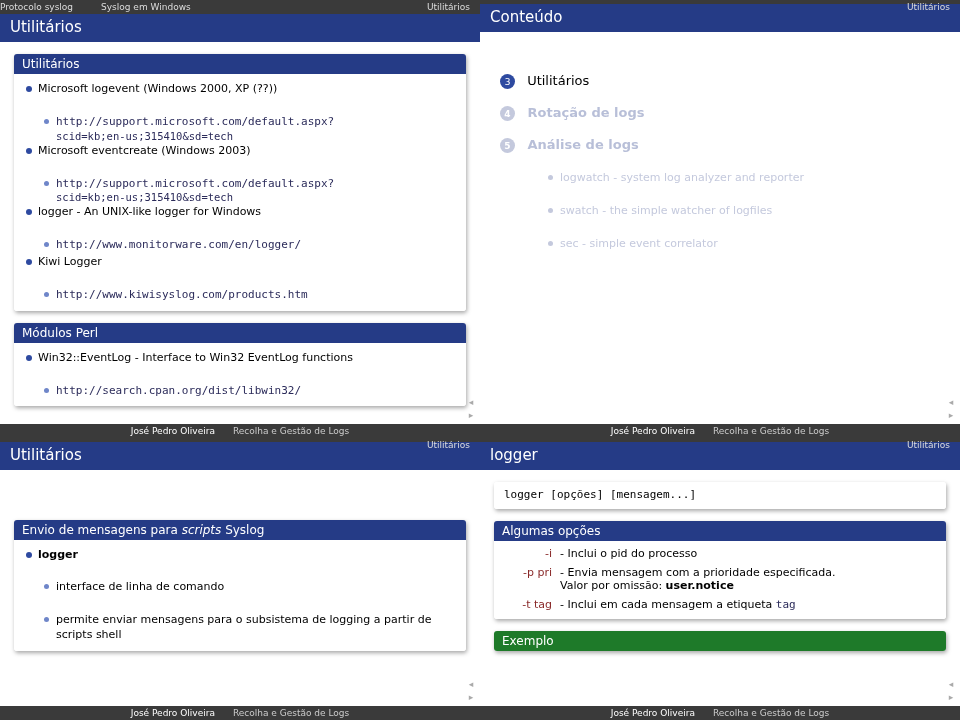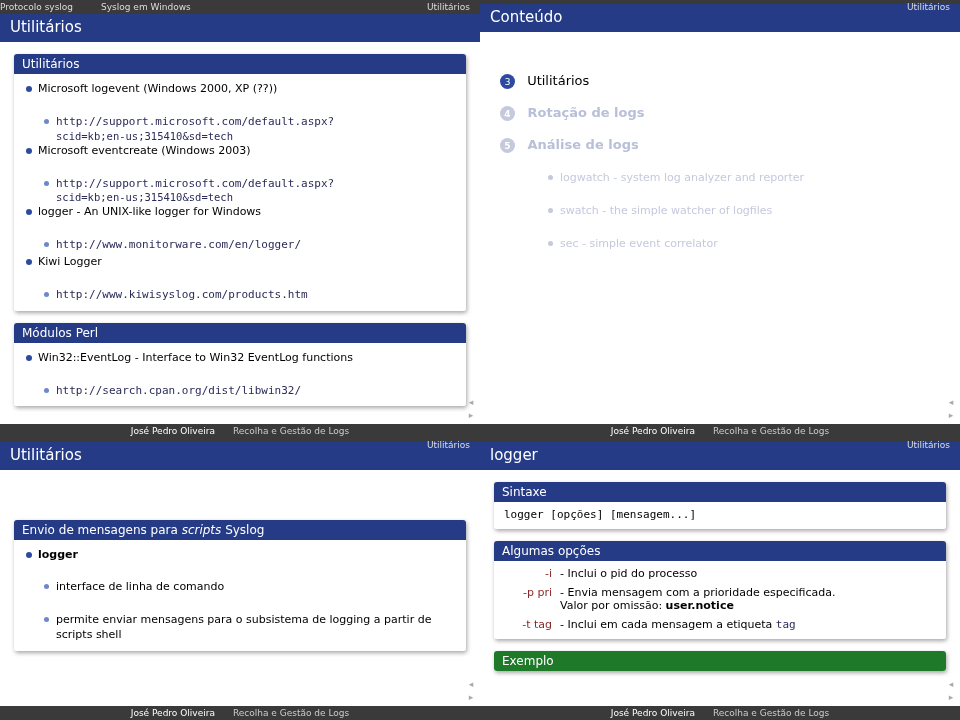--- a/index.html
+++ b/index.html
@@ -244,21 +244,20 @@
   </div>
 
   <div class="slide">
     <div class="nav">
       <span class="right">Utilitários</span>
     </div>
     <div class="titlebar">logger</div>
     <div class="body">
 
       <div class="block">
-        <div class="block-head">Sintaxe</div>
         <div class="block-body code">logger [opções] [mensagem...]</div>
       </div>
 
       <div class="block">
         <div class="block-head">Algumas opções</div>
         <div class="block-body">
           <div class="opts">
             <div class="k">-i</div>
             <div>- Inclui o pid do processo</div>
             <div class="k">-p pri</div>

